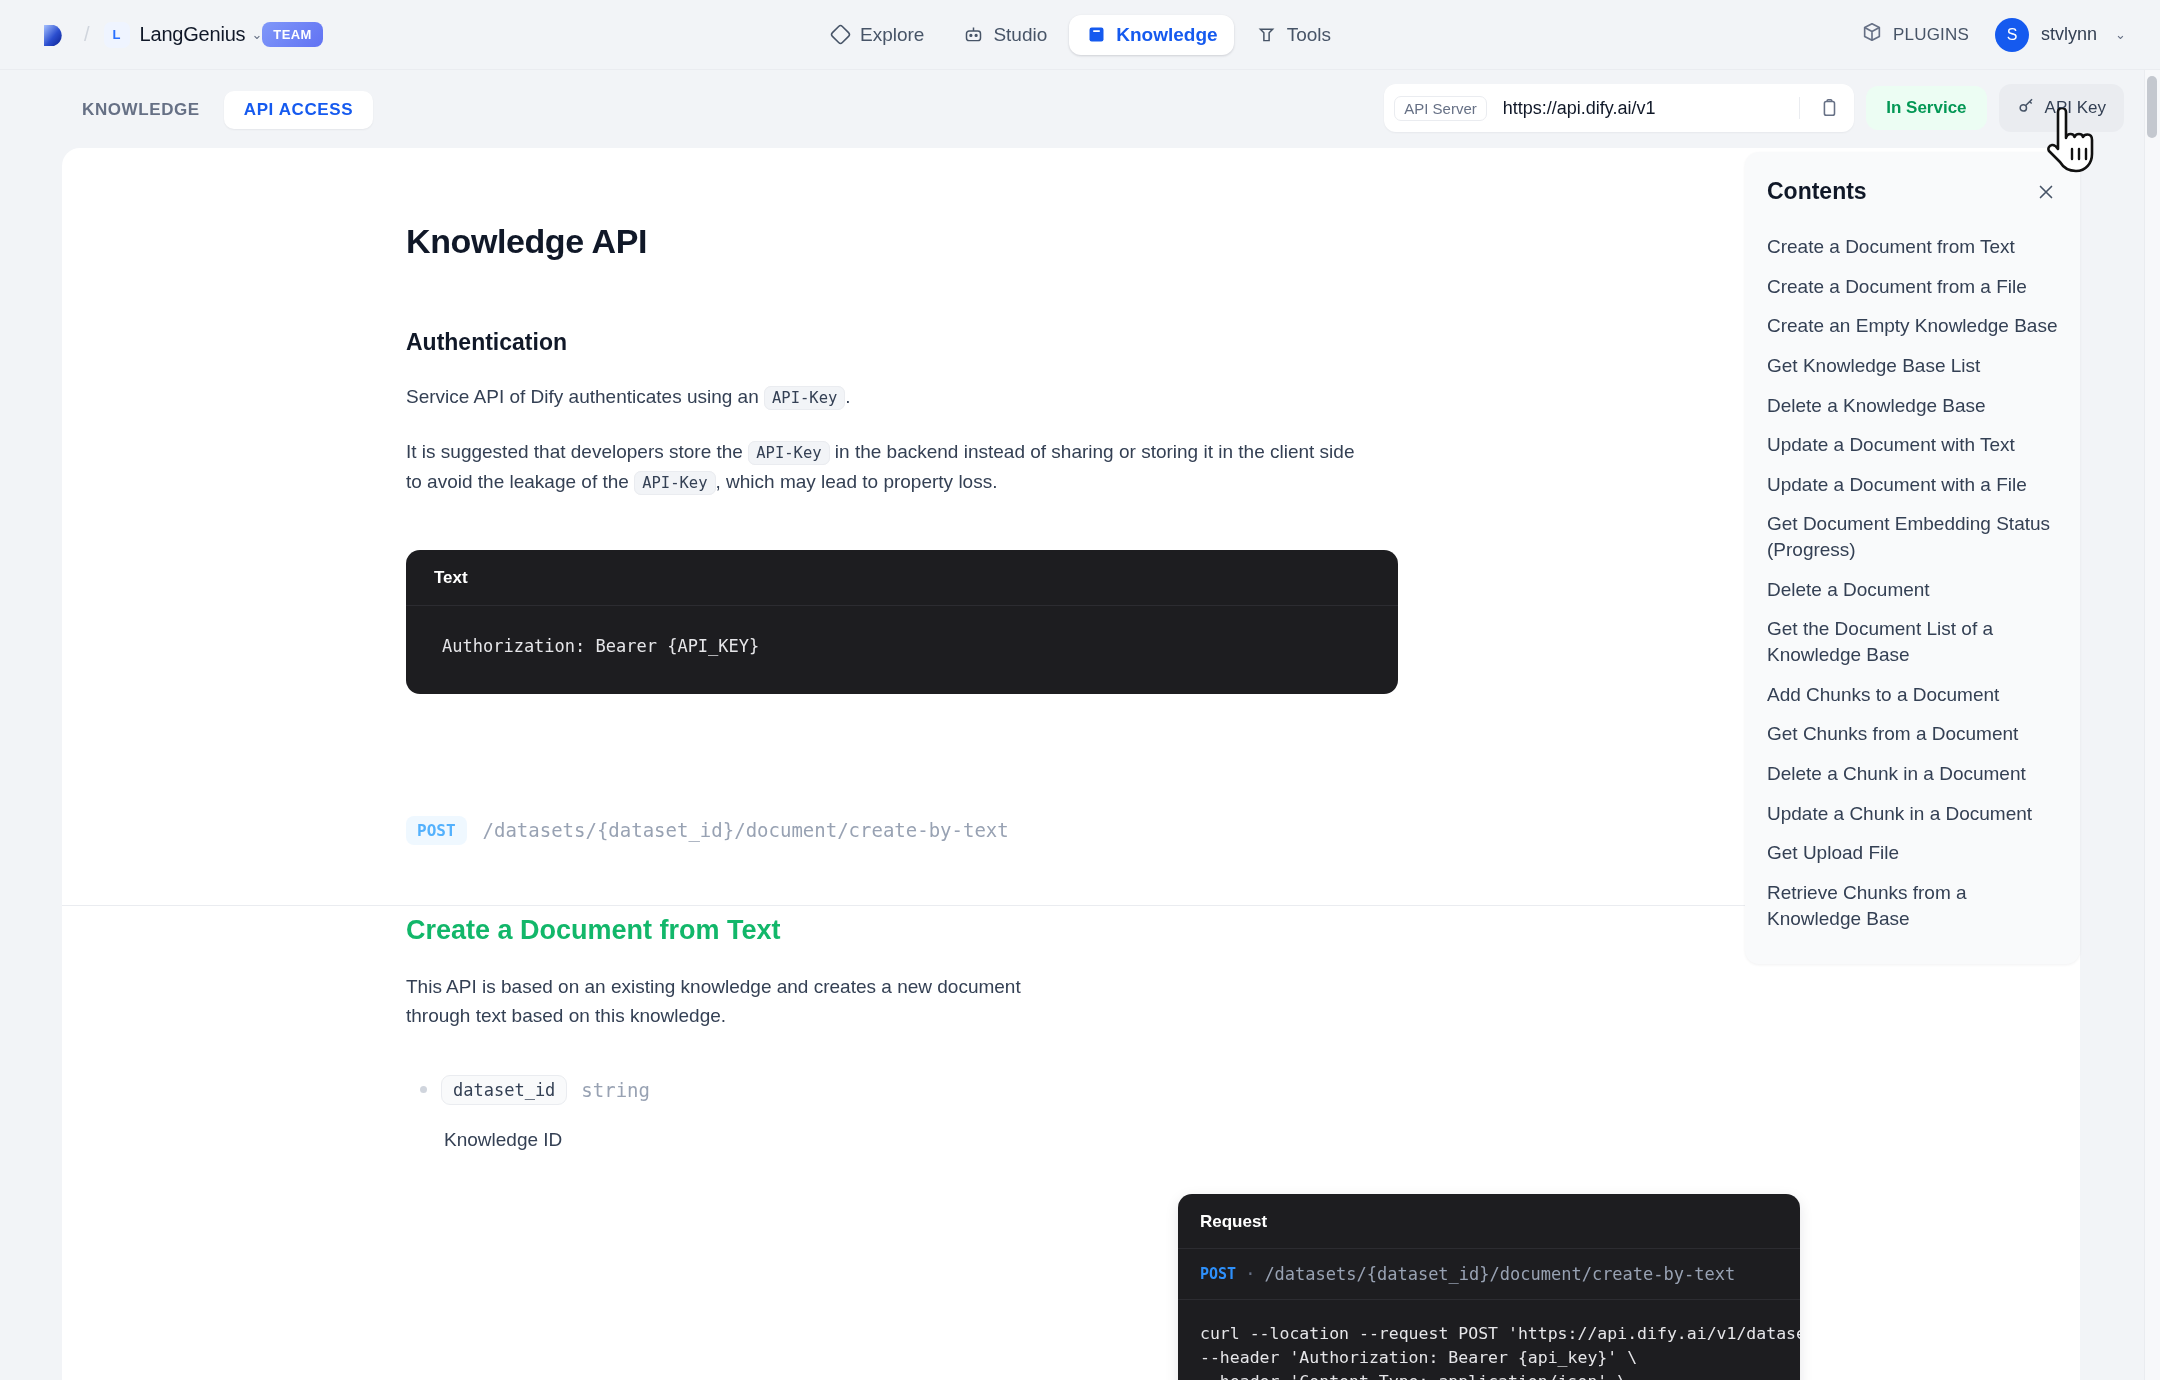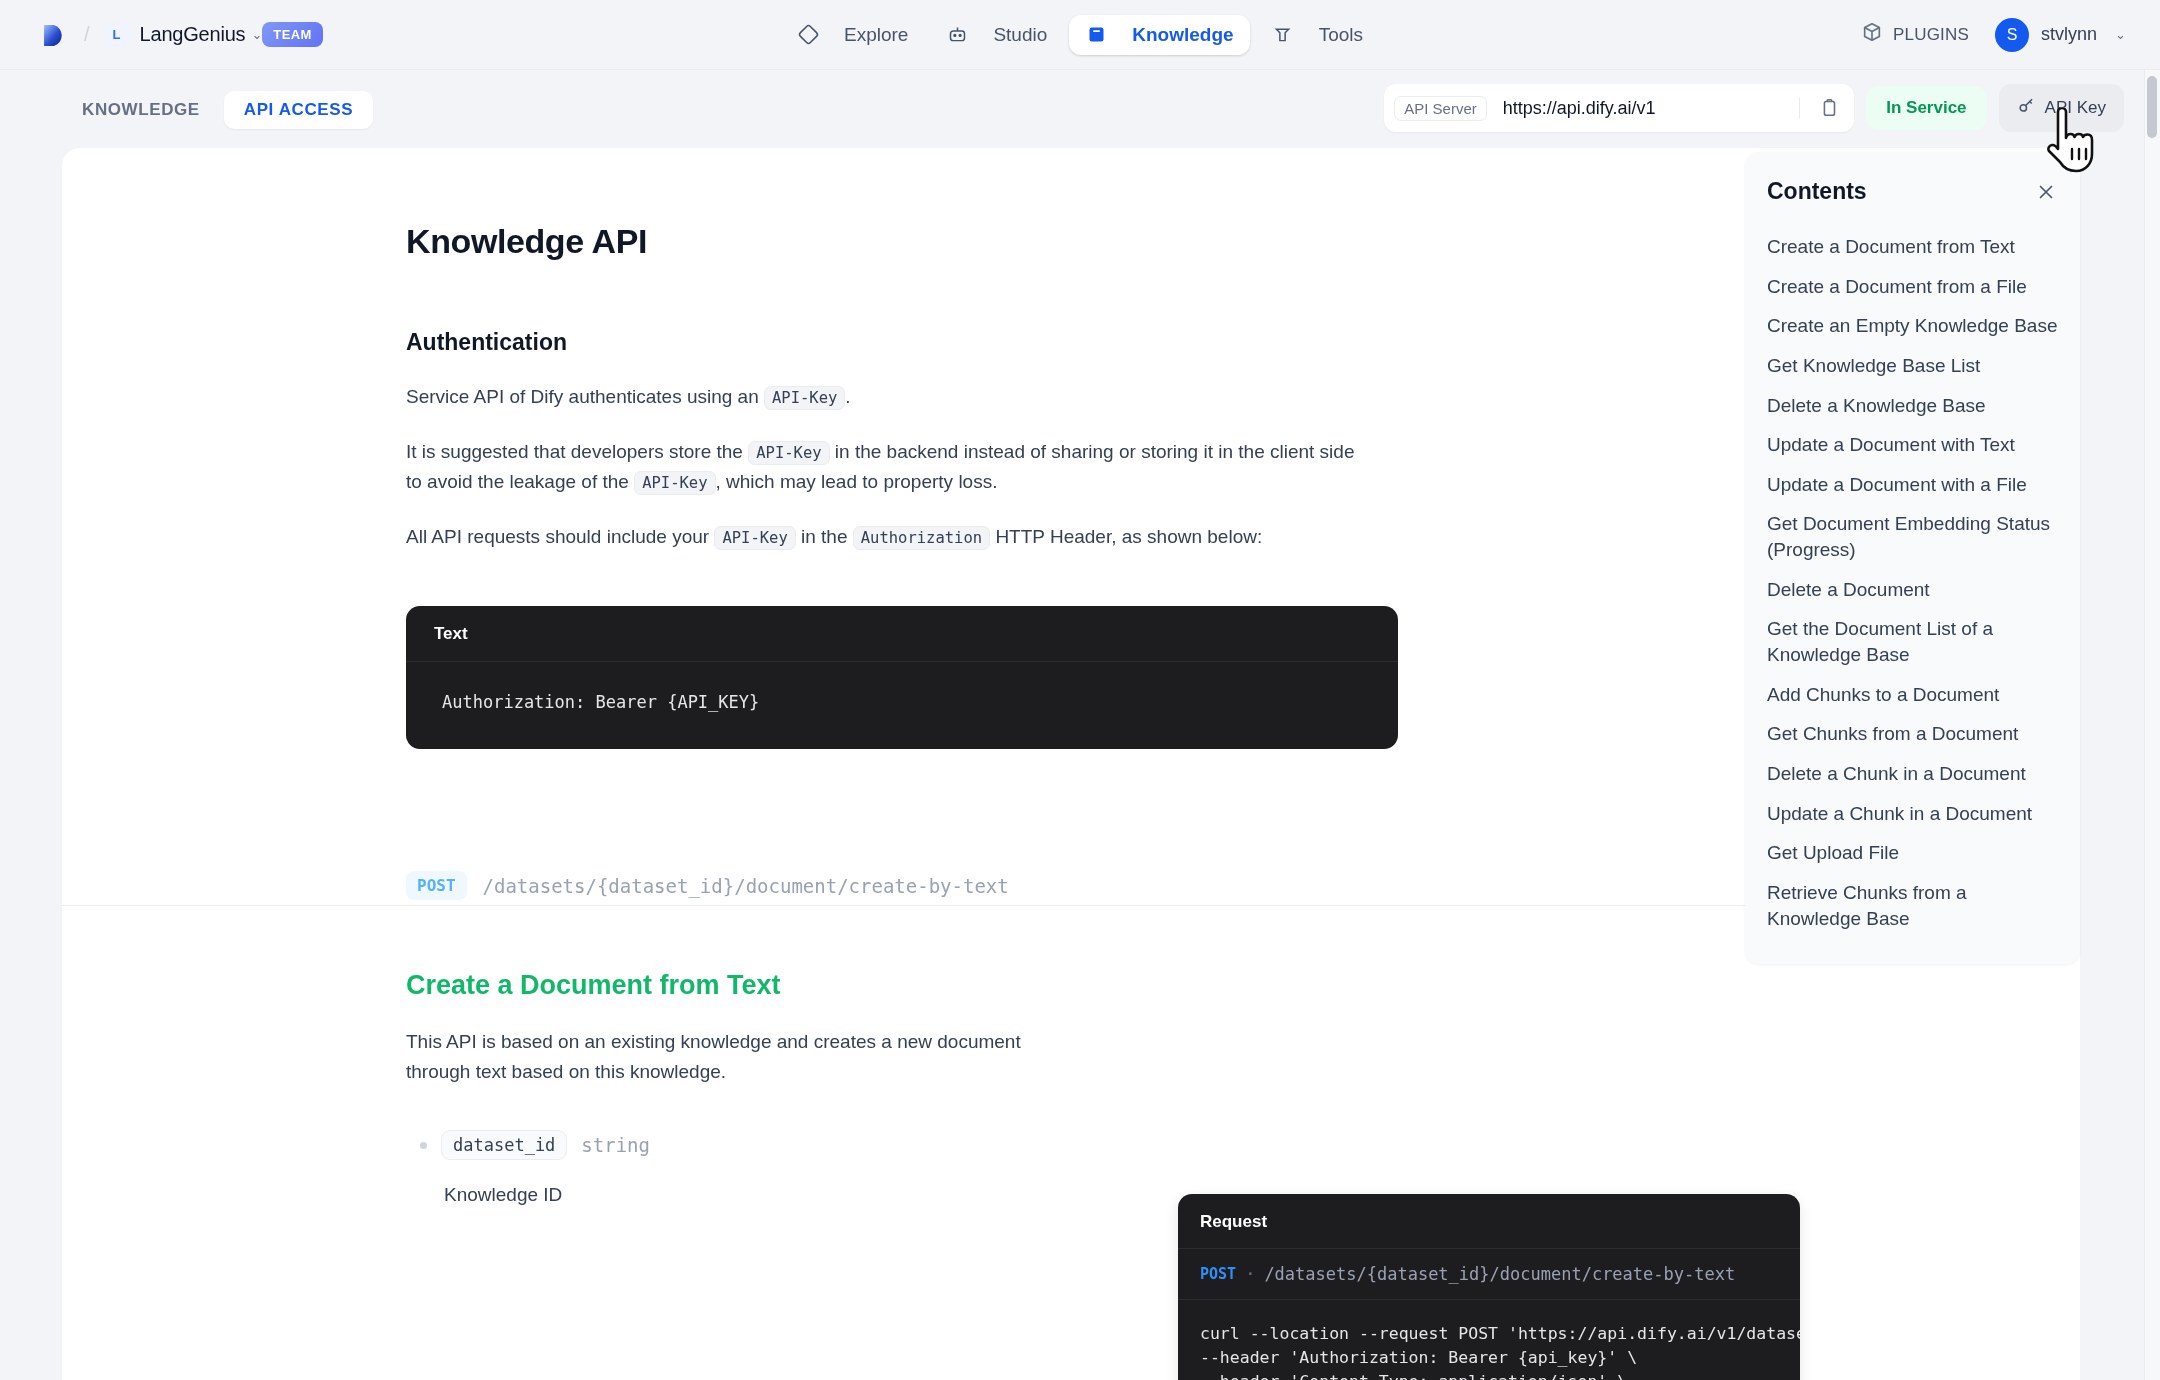--- a/index.html
+++ b/index.html
@@ -43,21 +43,21 @@
     color: #fff; font-size: 13px; font-weight: 700;
     letter-spacing: 0.4px;
     padding: 5px 11px; border-radius: 8px;
   }
 
   .nav-center {
     position: absolute; left: 50%; transform: translateX(-50%);
     display: flex; align-items: center; gap: 6px;
   }
   .nav-item {
-    display: flex; align-items: flex-start; gap: 25px;
+    display: flex; align-items: flex-start; gap: 9px;
     padding: 9px 16px; border-radius: 12px;
     font-size: 19px; color: #475467; font-weight: 400;
     white-space: nowrap;
   }
   .nav-item.active {
     background: #fff; color: #155aef; font-weight: 600;
     box-shadow: 0 1px 2px rgba(16,24,40,0.06), 0 1px 3px rgba(16,24,40,0.10);
   }
   .nav-icon { width: 22px; height: 22px; display:flex; align-items:center; justify-content:center;}
 
@@ -387,21 +387,20 @@
   <div class="doc">
 
     <h1 class="doc-title">Knowledge API</h1>
 
     <h2 class="doc-h2">Authentication</h2>
 
     <p class="doc-p"><span>Service API of Dify authenticates using an </span><code class="inline">API-Key</code><span>.</span></p>
 
     <p class="doc-p"><span>It is suggested that developers store the </span><code class="inline">API-Key</code><span> in the backend instead of sharing or storing it in the client side to avoid the leakage of the </span><code class="inline">API-Key</code><span>, which may lead to property loss.</span></p>
 
-    <p class="doc-p"><span>All API requests should include your </span><code class="inline">API-Key</code><span> in the </span><code class="inline">Authorization</code><span> HTTP Header, as shown below:</span></p>
 
     <div class="code-block">
       <div class="code-head">Text</div>
       <div class="code-body">Authorization: Bearer {API_KEY}</div>
     </div>
 
     <div class="hdiv"></div>
 
     <div class="ep-row">
       <span class="method-pill">POST</span>

